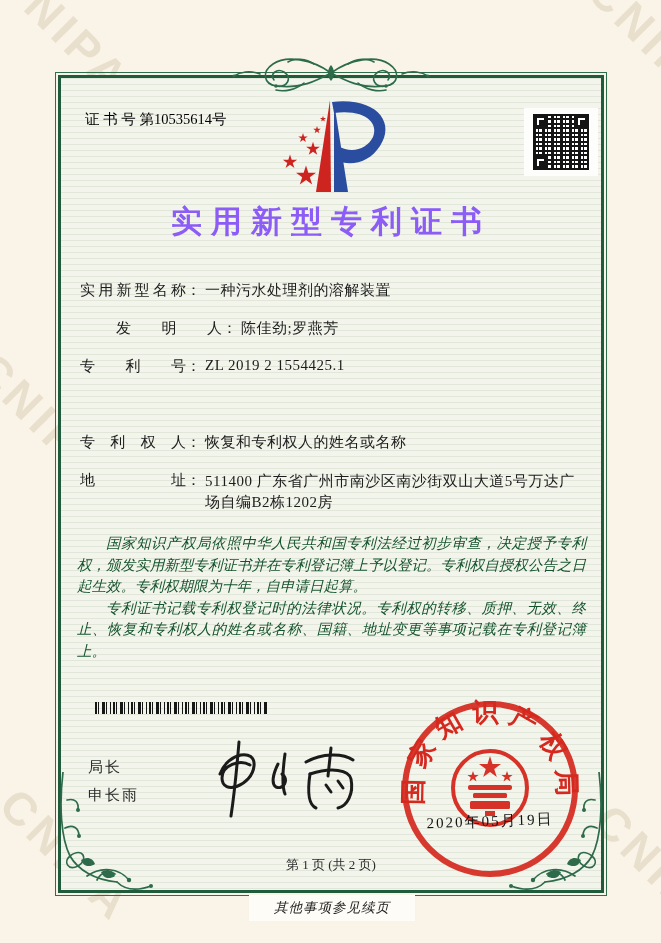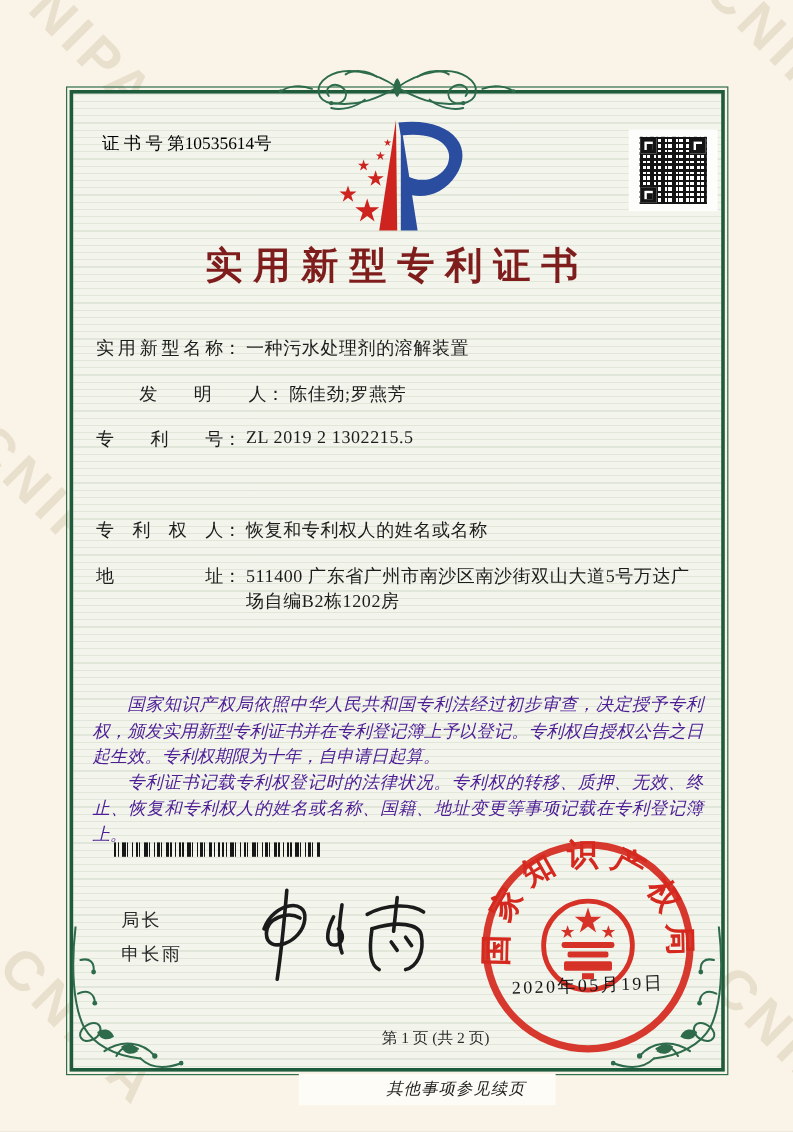--- a/index.html
+++ b/index.html
@@ -36,66 +36,66 @@
       repeating-linear-gradient(0deg, #141414 0 2px, #ffffff 2px 5px, #141414 5px 7px, #ffffff 7px 9px);
   }
   .qr-finder { position:absolute; width:13px; height:13px; border:3px solid #141414; background:#fff; box-sizing:border-box; }
   .qr-finder::after { content:""; position:absolute; left:2px; top:2px; width:5px; height:5px; background:#141414; }
   .qr-tl { left:1px; top:1px; } .qr-tr { right:1px; top:1px; } .qr-bl { left:1px; bottom:1px; }
   
   .logo { position:absolute; left:268px; top:94px; width:134px; height:104px; }
   
   .title {
     position:absolute; left:55px; width:552px; top:201px; text-align:center;
-    font-size:31px; font-weight:bold; letter-spacing:9px; color:#7f1d1d;
+    font-size:31px; font-weight:bold; letter-spacing:9px; color:#8b5cf6;
   }
   
   .frow { position:absolute; left:80px; font-size:15px; color:#1c1c1c; white-space:nowrap; }
   .flabel {
     display:inline-block; width:106px; text-align:justify; text-align-last:justify;
     vertical-align:top;
   }
   .fcolon { display:inline-block; vertical-align:top; }
   .fvalue { display:inline-block; margin-left:4px; vertical-align:top; letter-spacing:0.5px; }
   .addr-row { white-space:normal; }
   .addr-row .fvalue { width:372px; line-height:21px; }
   .grant-right { position:absolute; left:345px; top:0; white-space:nowrap; }
   .grant-right .glabel { letter-spacing:2px; }
   
   .paras {
-    position:absolute; left:77px; top:578px; width:509px;
+    position:absolute; left:77px; top:533px; width:509px;
     font-size:14.5px; line-height:21.5px; text-align:justify;
-    font-style:italic; color:#4c1d95;
+    font-style:italic; color:#14532d;
   }
   .paras p { margin:0; text-indent:2em; }
   
   .barcode {
     position:absolute; left:95px; top:702px; width:172px; height:12px;
     background:repeating-linear-gradient(90deg,
       #161616 0 2px, rgba(0,0,0,0) 2px 3px,
       #161616 3px 4px, rgba(0,0,0,0) 4px 7px,
       #161616 7px 10px, rgba(0,0,0,0) 10px 11px,
       #161616 11px 12px, rgba(0,0,0,0) 12px 15px,
       #161616 15px 16px, rgba(0,0,0,0) 16px 18px);
   }
-  .signer { position:absolute; left:88px; font-family:"Liberation Sans", sans-serif; font-size:15px; color:#2a2a2a; letter-spacing:2px;margin-left:13px; }
+  .signer { position:absolute; left:88px; font-family:"Liberation Sans", sans-serif; font-size:15px; color:#2a2a2a; letter-spacing:2px; }
   .signer-title { top:758px; } .signer-name { top:786px; }
   .sign-hand { position:absolute; left:192px; top:734px; width:170px; height:88px; }
   
   .seal { position:absolute; left:397px; top:696px; width:186px; height:186px; }
   .seal svg { position:absolute; inset:0; }
   .seal-date {
     position:absolute; left:0; right:0; top:116px; text-align:center;
     font-size:15px; letter-spacing:2px; color:#141414; transform:rotate(-2deg);
   }
-  .page-num { position:absolute; left:55px; width:552px; top:856px; text-align:center; font-size:13px; color:#2b2b2b;padding-left:32px; }
+  .page-num { position:absolute; left:55px; width:552px; top:856px; text-align:center; font-size:13px; color:#2b2b2b; }
   .cont-note {
     position:absolute; left:249px; top:895px; width:166px; height:26px;
     background:#fefcf6; text-align:center; line-height:26px;
-    font-size:13.5px; font-style:italic; color:#1e1e1e; letter-spacing:1px;padding-left:48px;
+    font-size:13.5px; font-style:italic; color:#1e1e1e; letter-spacing:1px;
   }
   .ornament { position:absolute; pointer-events:none; }
   .orn-top { left:216px; top:50px; width:230px; height:46px; }
   .orn-bl { left:57px; top:772px; width:96px; height:120px; }
   .orn-br { left:509px; top:772px; width:96px; height:120px; transform:scaleX(-1); }
 </style>
 </head>
 <body>
 
 <div class="page">
@@ -202,21 +202,21 @@
 
     <div class="title">实用新型专利证书</div>
 
     <div class="frow" style="top:281px;">
       <span class="flabel">实用新型名称</span><span class="fcolon">：</span><span class="fvalue">一种污水处理剂的溶解装置</span>
     </div>
     <div class="frow" style="top:319px;margin-left:36px;">
       <span class="flabel">发明人</span><span class="fcolon">：</span><span class="fvalue">陈佳劲;罗燕芳</span>
     </div>
     <div class="frow" style="top:357px;">
-      <span class="flabel">专利号</span><span class="fcolon">：</span><span class="fvalue">ZL 2019 2 1302215.5</span>
+      <span class="flabel">专利号</span><span class="fcolon">：</span><span class="fvalue">ZL 2019 2 1554425.1</span>
     </div>
     <div class="frow" style="top:433px;">
       <span class="flabel">专利权人</span><span class="fcolon">：</span><span class="fvalue">恢复和专利权人的姓名或名称</span>
     </div>
     <div class="frow addr-row" style="top:471px;">
       <span class="flabel">地址</span><span class="fcolon">：</span><span class="fvalue">511400 广东省广州市南沙区南沙街双山大道5号万达广场自编B2栋1202房</span>
     </div>
 
     <div class="paras">
       <p>国家知识产权局依照中华人民共和国专利法经过初步审查，决定授予专利权，颁发实用新型专利证书并在专利登记簿上予以登记。专利权自授权公告之日起生效。专利权期限为十年，自申请日起算。</p>

